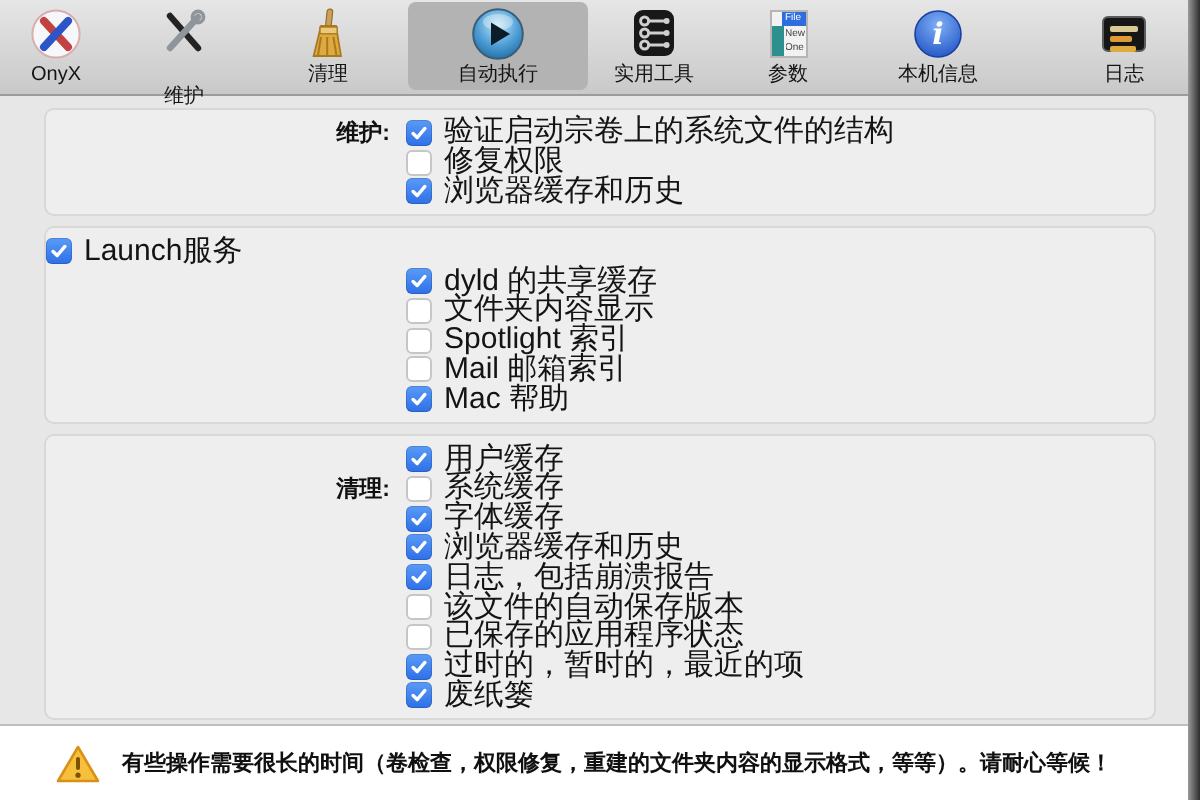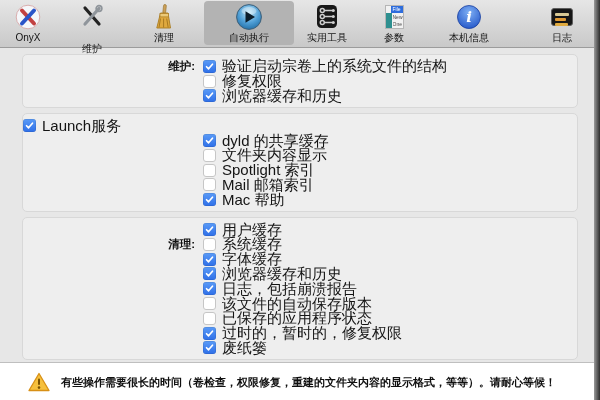--- a/index.html
+++ b/index.html
@@ -297,21 +297,21 @@
           <span class="checkbox unchecked"></span>
           <span class="row-text">已保存的应用程序状态</span>
         </div>
         <div class="row">
           <div class="row-label"></div>
           <span class="checkbox checked">
             <svg width="11" height="11" viewBox="0 0 13 13">
               <path d="M3 6.8 L5.4 9.2 L10 3.8" stroke="#fff" stroke-width="2" fill="none" stroke-linecap="round" stroke-linejoin="round"></path>
             </svg>
           </span>
-          <span class="row-text">过时的，暂时的，修复权限</span>
+          <span class="row-text">过时的，暂时的，最近的项</span>
         </div>
         <div class="row">
           <div class="row-label"></div>
           <span class="checkbox checked">
             <svg width="11" height="11" viewBox="0 0 13 13">
               <path d="M3 6.8 L5.4 9.2 L10 3.8" stroke="#fff" stroke-width="2" fill="none" stroke-linecap="round" stroke-linejoin="round"></path>
             </svg>
           </span>
           <span class="row-text">废纸篓</span>
         </div>

